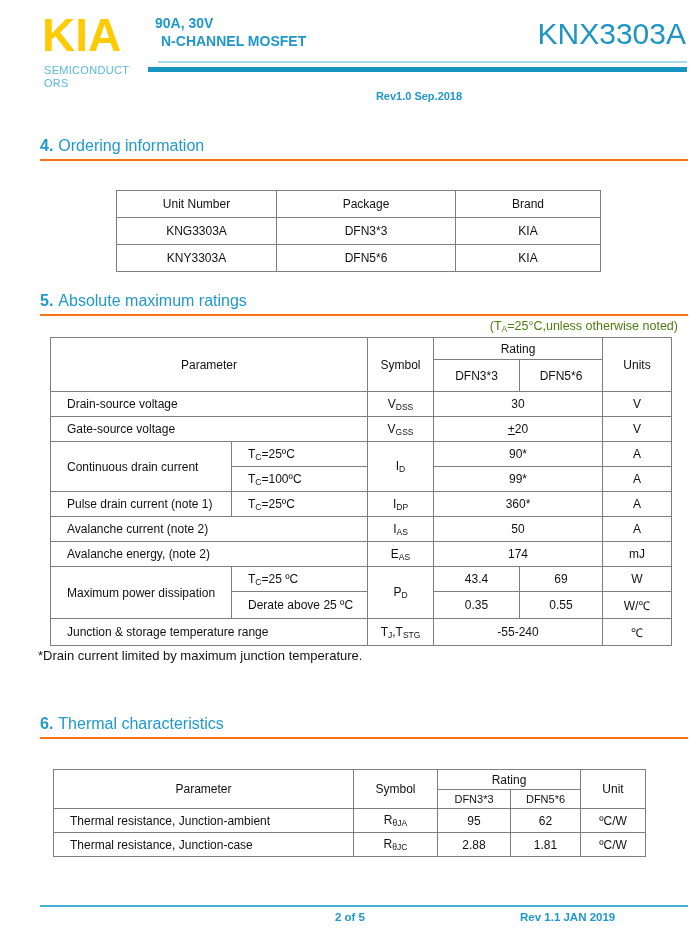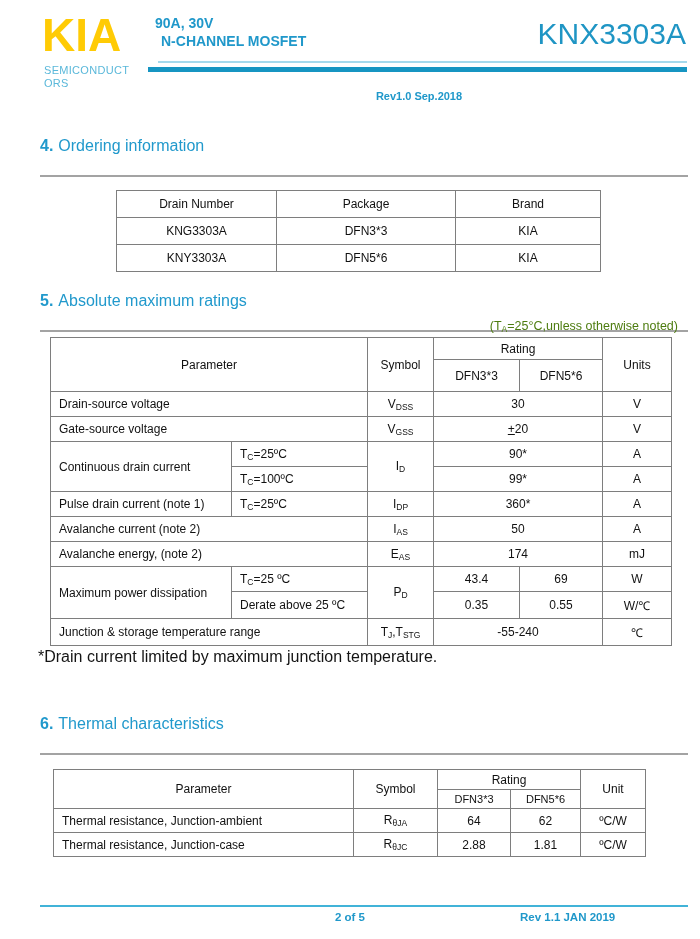--- a/index.html
+++ b/index.html
@@ -12,44 +12,44 @@
             color:#5ab8da;word-break:break-all;letter-spacing:.3px;}
   .spec{position:absolute;left:155px;top:14px;font-size:14px;font-weight:700;color:#2098ca;line-height:1.3;}
   .spec .l2{padding-left:6px;}
   .part-title{position:absolute;right:14px;top:19px;font-size:30px;color:#1f95c4;line-height:1;}
   .rule-thin{position:absolute;left:158px;right:13px;top:61px;height:2px;background:#a5d9ec;}
   .rule-thick{position:absolute;left:148px;right:13px;top:67px;height:5px;background:#1695c2;}
   .rev{position:absolute;left:150px;width:538px;top:90px;text-align:center;
        font-size:11px;font-weight:700;color:#2098ca;}
 
   
-  .sec{position:absolute;left:40px;width:648px;border-bottom:2px solid #a3a3a3;
-       padding-bottom:20px;font-size:16px;color:#2199cc;}
+  .sec{position:absolute;left:40px;width:648px;border-bottom:2px solid #f97316;
+       padding-bottom:4px;font-size:16px;color:#2199cc;}
   .sec-num{font-weight:700;}
   .sec-title{margin-left:5px;}
   #sec4{top:137px;} #sec5{top:292px;} #sec6{top:715px;}
 
   
   table{border-collapse:collapse;table-layout:fixed;font-size:12px;color:#111;}
   td{border:1px solid #7e7e7e;padding:0 4px;font-weight:400;overflow:hidden;white-space:nowrap;}
   .c{text-align:center;}
-  .l{text-align:left;padding-left:8px;}
+  .l{text-align:left;padding-left:16px;}
 
   #ordering-table{position:absolute;left:116px;top:190px;width:484px;}
   #ordering-table td{height:26px;text-align:center;}
 
   .abs-note{position:absolute;right:22px;top:319px;font-size:12.5px;color:#4d7c0f;}
 
   #abs-table{position:absolute;left:50px;top:337px;width:621px;}
   #abs-table td{height:24px;}
   #abs-table tr.hr1 td{height:21px;}
   #abs-table tr.hr2 td{height:31px;}
   #abs-table tr.tall td{height:26px;}
 
-  #footnote{position:absolute;left:38px;top:648px;font-size:16px;color:#141414;}
+  #footnote{position:absolute;left:38px;top:648px;font-size:13px;color:#141414;}
 
   #thermal-table{position:absolute;left:53px;top:769px;width:592px;}
   #thermal-table td{height:23px;}
   #thermal-table tr.hr1 td{height:19px;}
   #thermal-table tr.hr2 td{height:18px;font-size:11px;}
 
   
   .footer-rule{position:absolute;left:40px;right:12px;top:905px;height:2px;background:#41b3d8;}
   .footer-page{position:absolute;left:300px;width:100px;top:911px;text-align:center;
                font-size:11.5px;font-weight:700;color:#2098ca;}
@@ -82,21 +82,21 @@
   </div>
 
   <table id="ordering-table">
     <colgroup>
         <col style="width:160px">
         <col style="width:179px">
         <col style="width:145px">
       </colgroup>
     <tbody>
         <tr>
-      <td>Drain Number</td>
+      <td>Unit Number</td>
       <td>Package</td>
       <td>Brand</td>
     </tr>
     <tr>
       <td>KNG3303A</td>
       <td>DFN3*3</td>
       <td>KIA</td>
     </tr>
     <tr>
       <td>KNY3303A</td>
@@ -229,21 +229,21 @@
       <td class="c" colspan="2">Rating</td>
       <td class="c" rowspan="2">Unit</td>
     </tr>
     <tr class="hr2">
       <td class="c">DFN3*3</td>
       <td class="c">DFN5*6</td>
     </tr>
     <tr>
       <td class="l">Thermal resistance, Junction-ambient</td>
       <td class="c"><span>R</span><span class="sb">θJA</span></td>
-      <td class="c">64</td>
+      <td class="c">95</td>
       <td class="c">62</td>
       <td class="c">ºC/W</td>
     </tr>
     <tr>
       <td class="l">Thermal resistance, Junction-case</td>
       <td class="c"><span>R</span><span class="sb">θJC</span></td>
       <td class="c">2.88</td>
       <td class="c">1.81</td>
       <td class="c">ºC/W</td>
     </tr>

